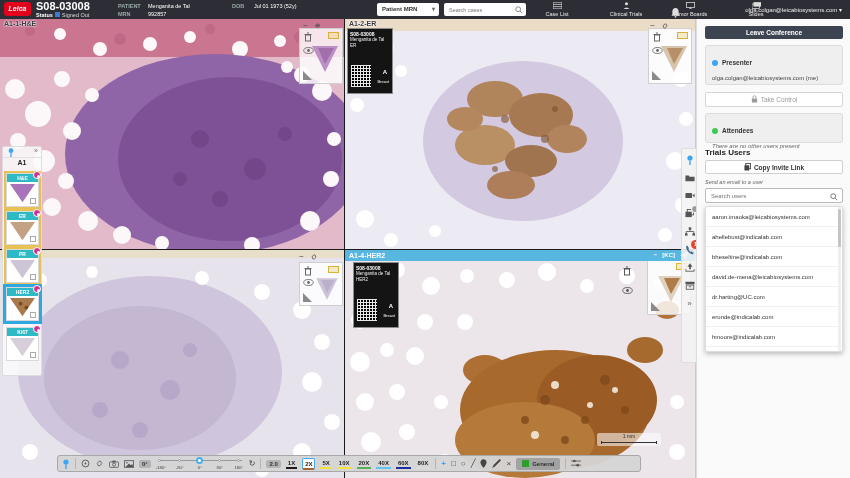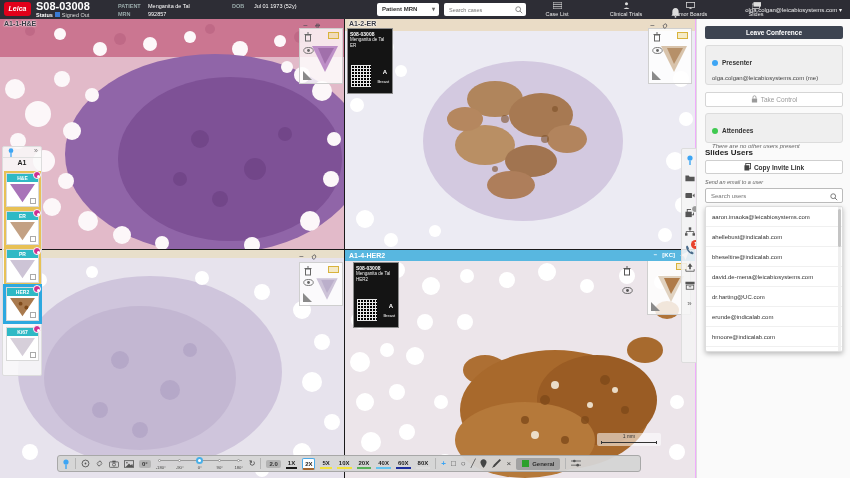--- a/index.html
+++ b/index.html
@@ -679,21 +679,21 @@
           <rect x="1" y="4" width="6" height="4.5" fill="#9a9a9a"></rect>
           <path d="M2.3 4 L2.3 2.5 A1.7 1.7 0 0 1 5.7 2.5 L5.7 4" fill="none" stroke="#9a9a9a"></path>
         </svg><span>Take Control</span>
     </div>
 
     <div class="card" style="top:94px;height:30px;">
       <div><span class="dot" style="background:#3fc950;"></span><span class="cardlab">Attendees</span></div>
       <div class="cardval" style="font-style:italic;color:#666;">There are no other users present</div>
     </div>
 
-    <div class="invhead">Slides Users</div>
+    <div class="invhead">Trials Users</div>
 
     <div class="copybtn">
       <svg width="7" height="8" viewBox="0 0 8 9" style="vertical-align:-1px;margin-right:3px;">
           <rect x="2" y="0.5" width="5.5" height="6" fill="none" stroke="#444"></rect>
           <rect x="0.5" y="2.5" width="5.5" height="6" fill="#444"></rect>
         </svg><span>Copy Invite Link</span>
     </div>
 
     <div class="hint">Send an email to a user</div>
 

